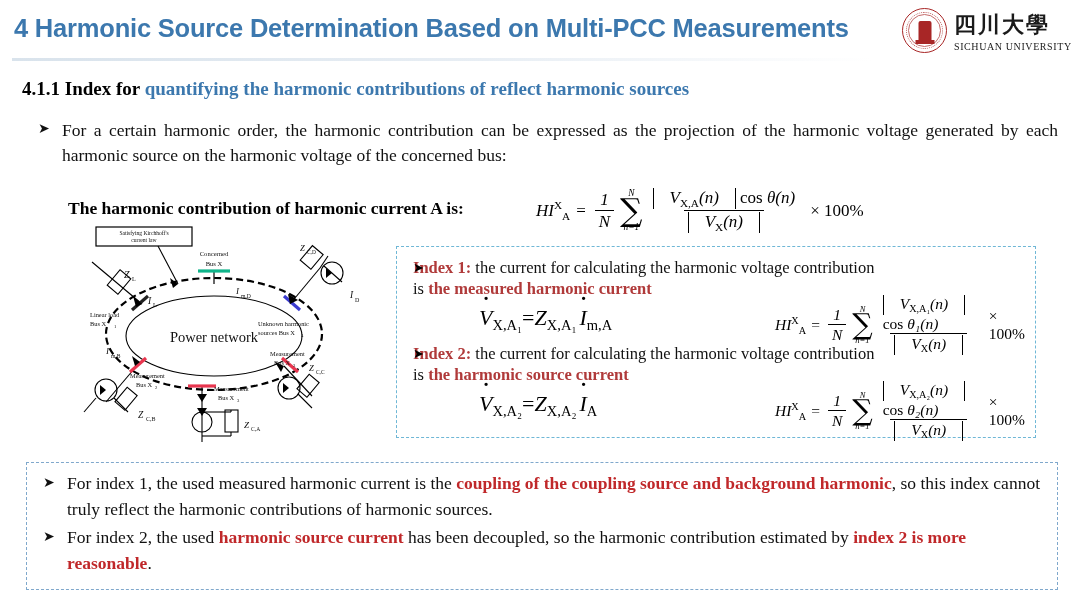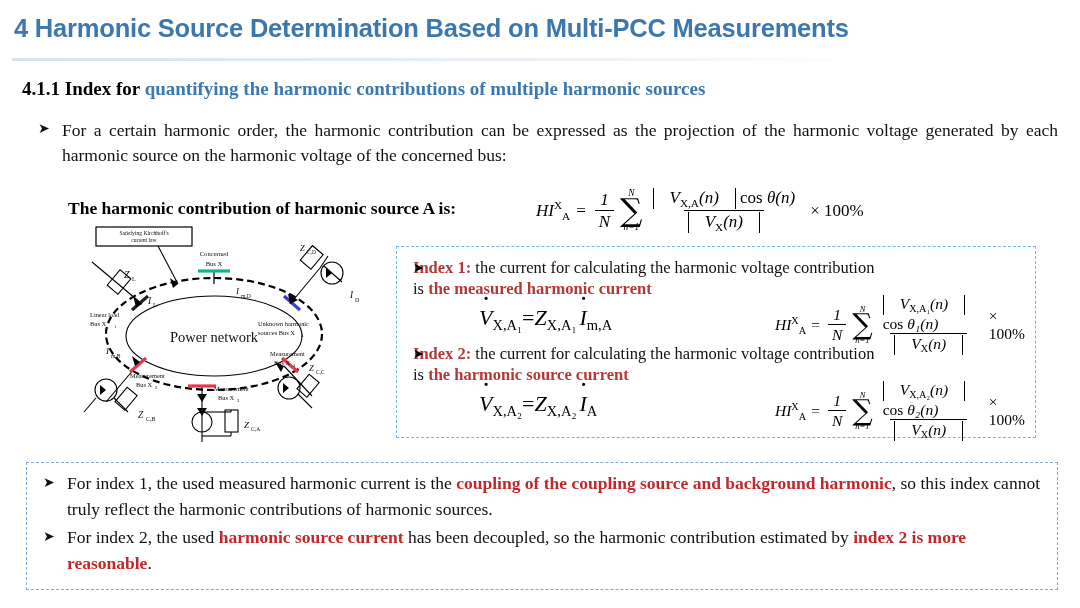--- a/index.html
+++ b/index.html
@@ -115,34 +115,42 @@
 </style>
 </head>
 <body>
 
 <div class="slide">
 
   <div class="header">
     <div class="hdr-title">4 Harmonic Source Determination Based on Multi-PCC Measurements</div>
     <div class="hdr-rule"></div>
 
+    <div class="logo">
+      <div class="seal">
+        <div class="seal-arc"></div>
+        <div class="seal-glyph"></div>
+      </div>
+      <div class="logo-cn">四川大學</div>
+      <div class="logo-en">SICHUAN UNIVERSITY</div>
+    </div>
   </div>
 
   <div class="subtitle">
     <span class="k">4.1.1 Index for</span>
-    <span class="v">quantifying the harmonic contributions of multiple harmonic sources</span>
+    <span class="v">quantifying the harmonic contributions of reflect harmonic sources</span>
   </div>
 
   <div class="intro">
     <span class="arrow">➤</span>
     <span class="txt">For a certain harmonic order, the harmonic contribution can be expressed as the projection of the harmonic voltage generated by each harmonic source on the harmonic voltage of the concerned bus:</span>
   </div>
 
   <div class="mainline">
-    <div class="mainlabel">The harmonic contribution of harmonic source A is:</div>
+    <div class="mainlabel">The harmonic contribution of harmonic current A is:</div>
     <div class="mf">
       <span class="it">
         <span>HI</span><span class="sup">X</span><span class="sub">A</span>
       </span>
       <span style="margin:0 6px;">=</span>
       <span class="frac">
         <span class="num it">1</span>
         <span class="den it">N</span>
       </span>
       <span class="sig">

